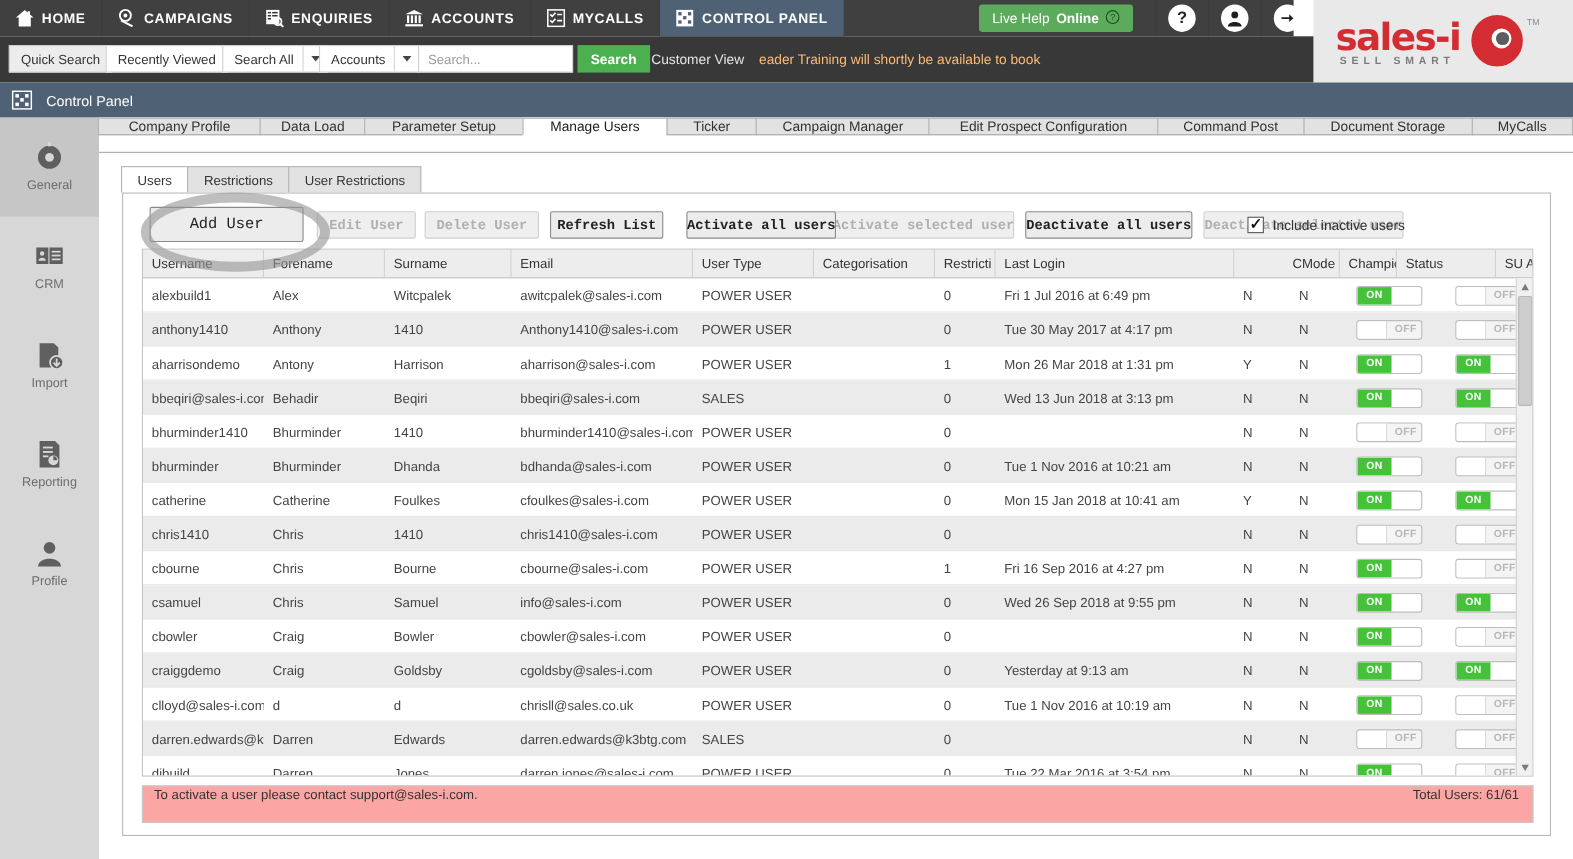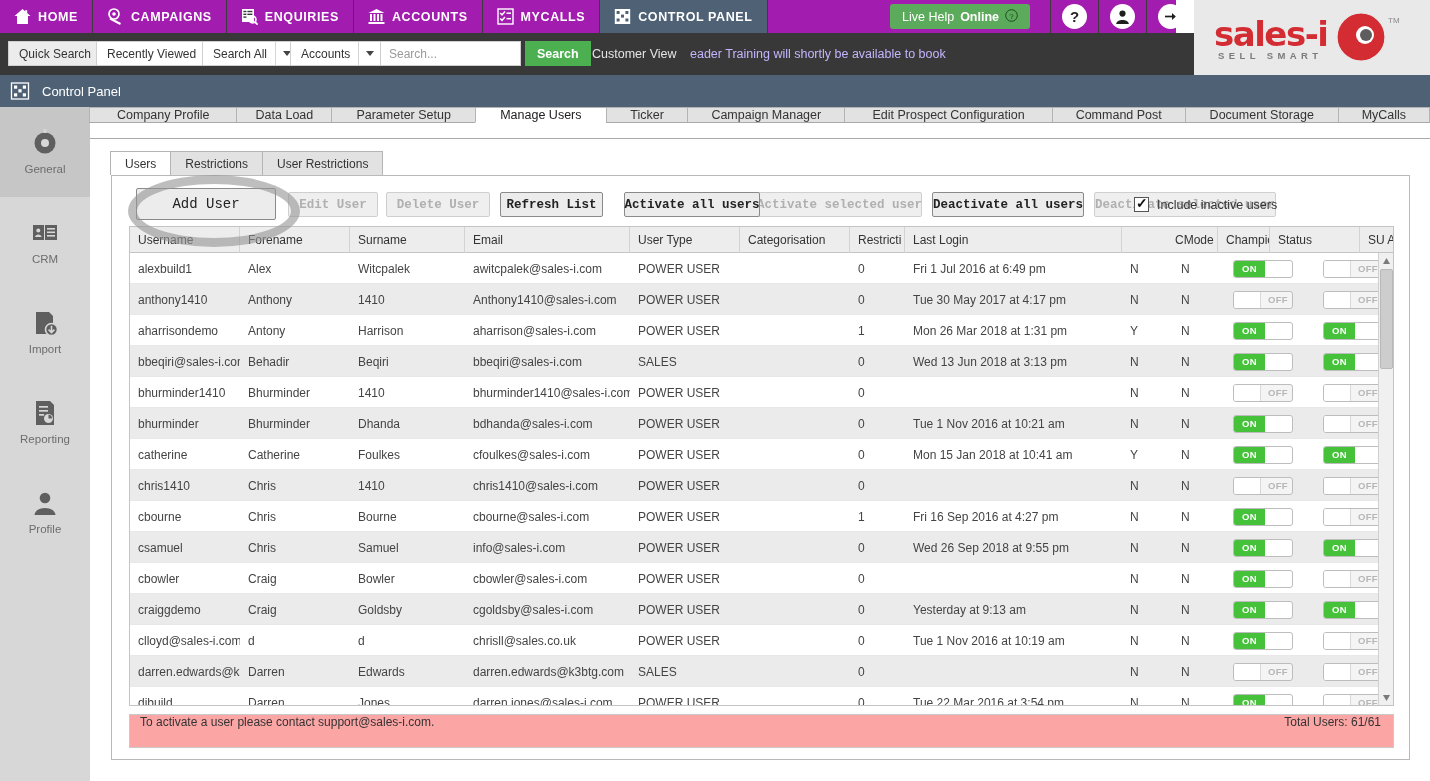--- a/index.html
+++ b/index.html
@@ -8,21 +8,21 @@
     width:1430px; height:781px;
     font-family:"Liberation Sans", sans-serif;
     font-size:12px;
     color:#333;
     background:#ffffff;
     overflow:hidden;
     position:relative;
   }
 
   
-  #topbar { position:absolute; left:0; top:0; width:1176px; height:33px; background:#a21caf; }
+  #topbar { position:absolute; left:0; top:0; width:1176px; height:33px; background:#404040; }
   #mainnav { position:absolute; left:0; top:0; height:33px; display:flex; }
   .navitem {
     display:flex; align-items:center; gap:7px;
     padding:0 14px; height:33px;
     color:#ffffff; font-size:12.5px; font-weight:bold; letter-spacing:.6px;
     border-right:1px solid #3c3c3c;
     white-space:nowrap;
   }
   .navitem.active { background:#4e6175; }
   .navicon { width:17px; height:17px; display:inline-block; position:relative; }
@@ -80,21 +80,21 @@
     background:#fff; border:1px solid #cfcfcf; padding:0 8px;
     font-family:"Liberation Sans", sans-serif; font-size:12px; color:#333;
   }
   #searchinput::placeholder { color:#9a9a9a; }
   #searchgo {
     position:absolute; left:525px; top:8px; height:25px; background:#4caf50; color:#fff;
     border:none; display:flex; align-items:center; padding:0 12px; font-size:12.5px; font-weight:bold;
     font-family:"Liberation Sans", sans-serif; cursor:pointer;
   }
   #custview { position:absolute; left:592px; top:8px; height:25px; display:flex; align-items:center; color:#e4e4e4; font-size:12.5px; }
-  #ticker { position:absolute; left:690px; top:8px; height:25px; display:flex; align-items:center; color:#c4b5fd; font-size:12.5px; white-space:nowrap; overflow:hidden; width:500px; }
+  #ticker { position:absolute; left:690px; top:8px; height:25px; display:flex; align-items:center; color:#fdba74; font-size:12.5px; white-space:nowrap; overflow:hidden; width:500px; }
 
   
   #pagebar { position:absolute; left:0; top:75px; width:1430px; height:32px; background:#4e6175; display:flex; align-items:center; }
   #pagebar .pbicon { margin-left:10px; width:20px; height:20px; }
   #pagetitle { margin-left:12px; color:#fff; font-size:13px; }
 
   
   #sidebar { position:absolute; left:0; top:107px; width:90px; height:674px; background:#d7d7d7; }
   .sbitem { position:absolute; left:0; width:90px; height:90px; display:flex; flex-direction:column; align-items:center; justify-content:center; gap:6px; }
   .sbitem.active { background:#c6c6c6; }

